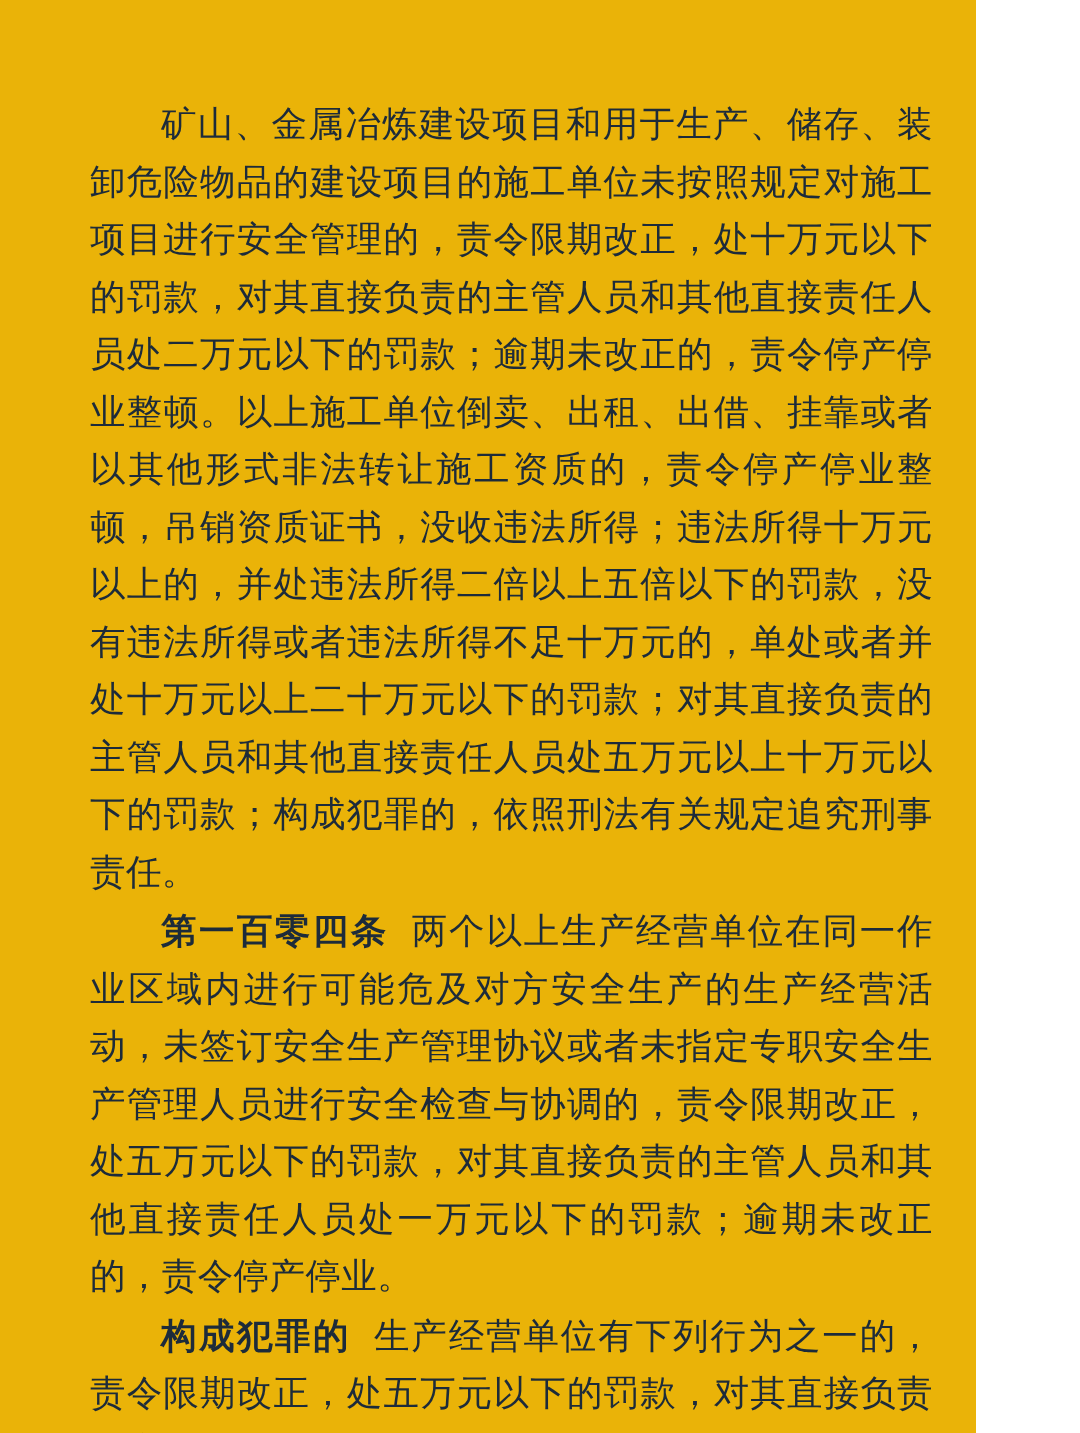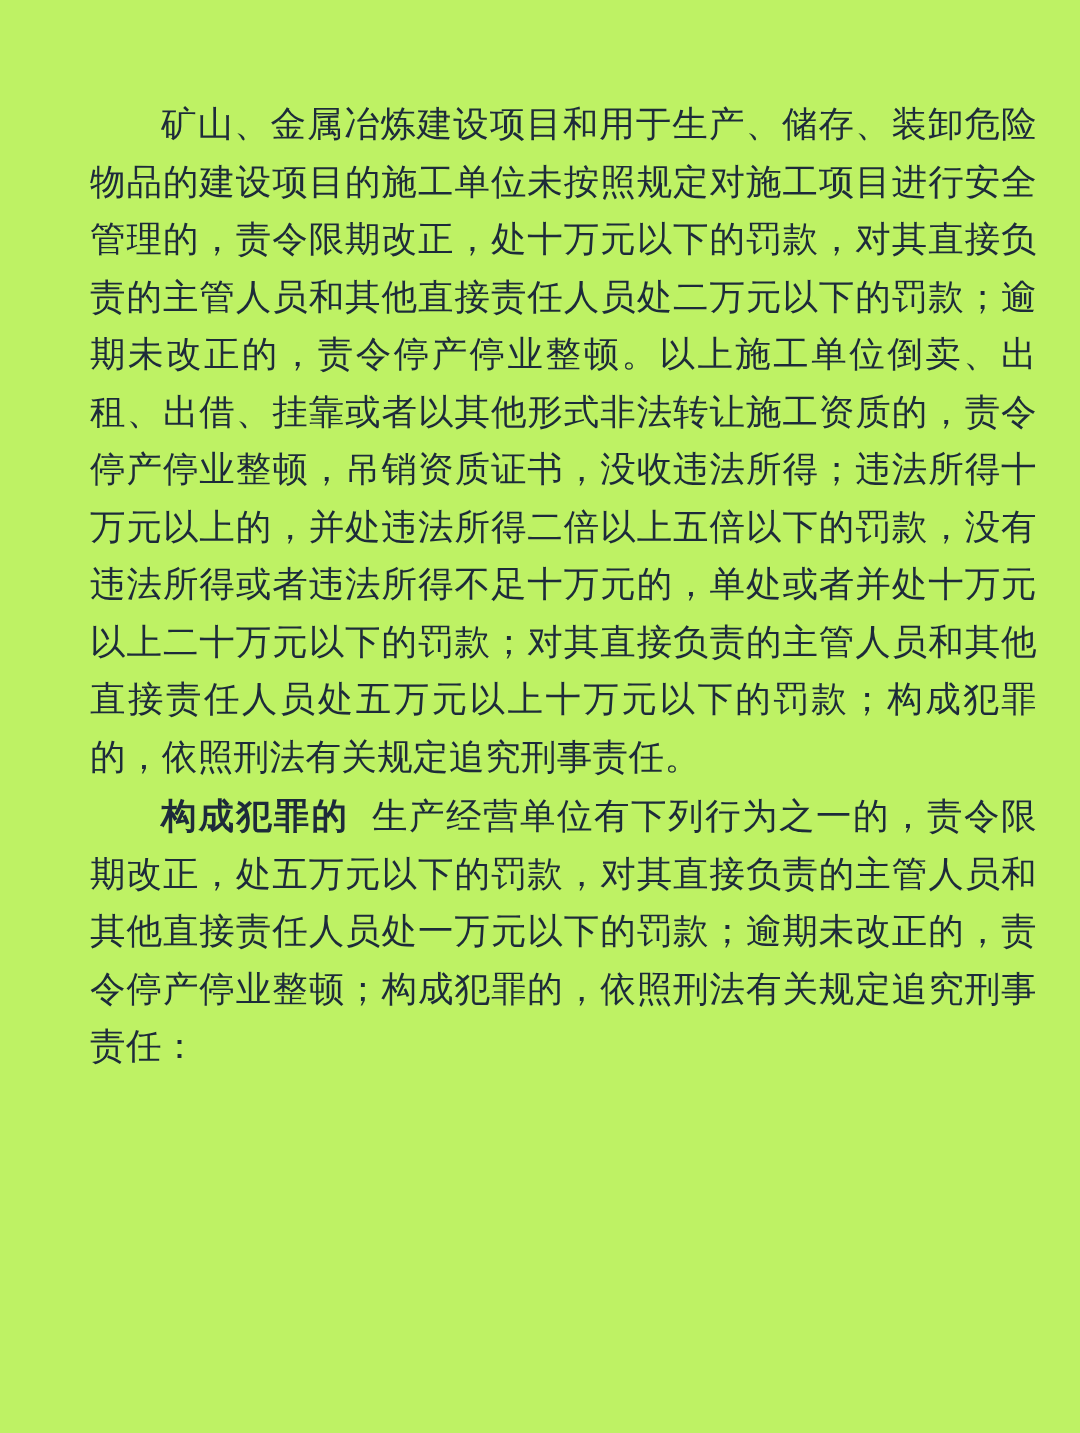--- a/index.html
+++ b/index.html
@@ -8,25 +8,25 @@
   }
   body {
     width: 1080px;
     height: 1433px;
     background: #ffffff;
     font-family: "Liberation Serif", "DejaVu Serif", serif;
     overflow: hidden;
   }
   .page {
     position: relative;
-    width: 1080px;
+    width: 976px;
     height: 1433px;
     box-sizing: border-box;
     padding: 96px 43px 40px 90px;
-    background: #bef264;
+    background: #eab308;
   }
   .doc-body {
     color: #1d2b3a;
     font-size: 35.5px;
     line-height: 1.62;
     letter-spacing: 0.4px;
     text-align: justify;
     text-justify: inter-character;
   }
   .para {
@@ -50,19 +50,22 @@
 </head>
 <body>
 
 <div class="page">
   <div class="doc-body">
 
     <p class="para">
       <span>矿山、金属冶炼建设项目和用于生产、储存、装卸危险物品的建设项目的施工单位未按照规定对施工项目进行安全管理的，责令限期改正，处十万元以下的罚款，对其直接负责的主管人员和其他直接责任人员处二万元以下的罚款；逾期未改正的，责令停产停业整顿。以上施工单位倒卖、出租、出借、挂靠或者以其他形式非法转让施工资质的，责令停产停业整顿，吊销资质证书，没收违法所得；违法所得十万元以上的，并处违法所得二倍以上五倍以下的罚款，没有违法所得或者违法所得不足十万元的，单处或者并处十万元以上二十万元以下的罚款；对其直接负责的主管人员和其他直接责任人员处五万元以上十万元以下的罚款；构成犯罪的，依照刑法有关规定追究刑事责任。</span>
     </p>
 
+    <p class="para">
+      <span class="art-label">第一百零四条</span><span class="art-text">两个以上生产经营单位在同一作业区域内进行可能危及对方安全生产的生产经营活动，未签订安全生产管理协议或者未指定专职安全生产管理人员进行安全检查与协调的，责令限期改正，处五万元以下的罚款，对其直接负责的主管人员和其他直接责任人员处一万元以下的罚款；逾期未改正的，责令停产停业。</span>
+    </p>
 
     <p class="para tight">
       <span class="art-label">构成犯罪的</span><span class="art-text">生产经营单位有下列行为之一的，责令限期改正，处五万元以下的罚款，对其直接负责的主管人员和其他直接责任人员处一万元以下的罚款；逾期未改正的，责令停产停业整顿；构成犯罪的，依照刑法有关规定追究刑事责任：</span>
     </p>
 
   </div>
 </div>
 
 </body></html>

